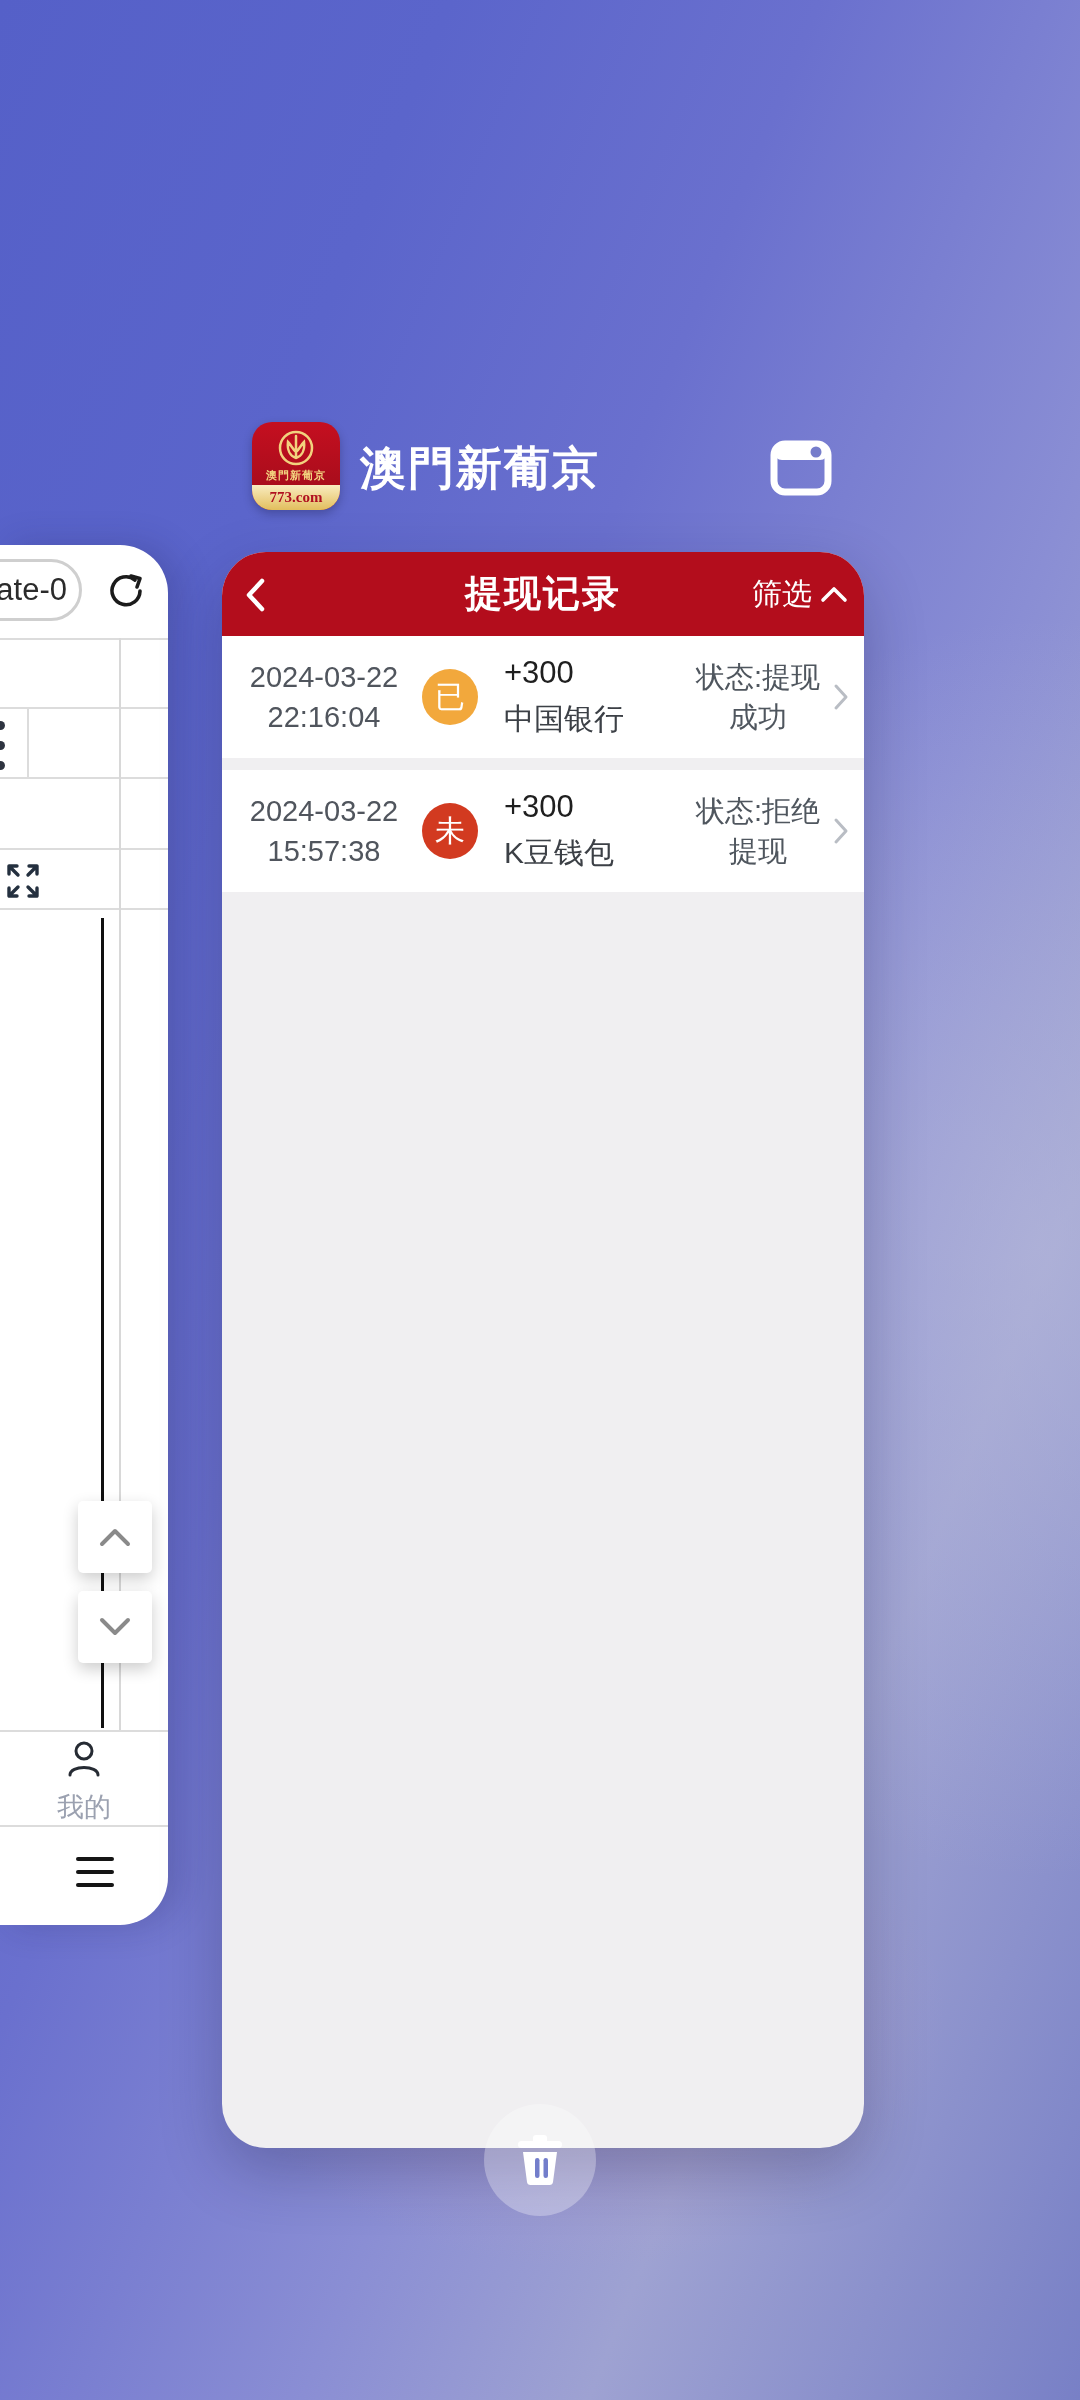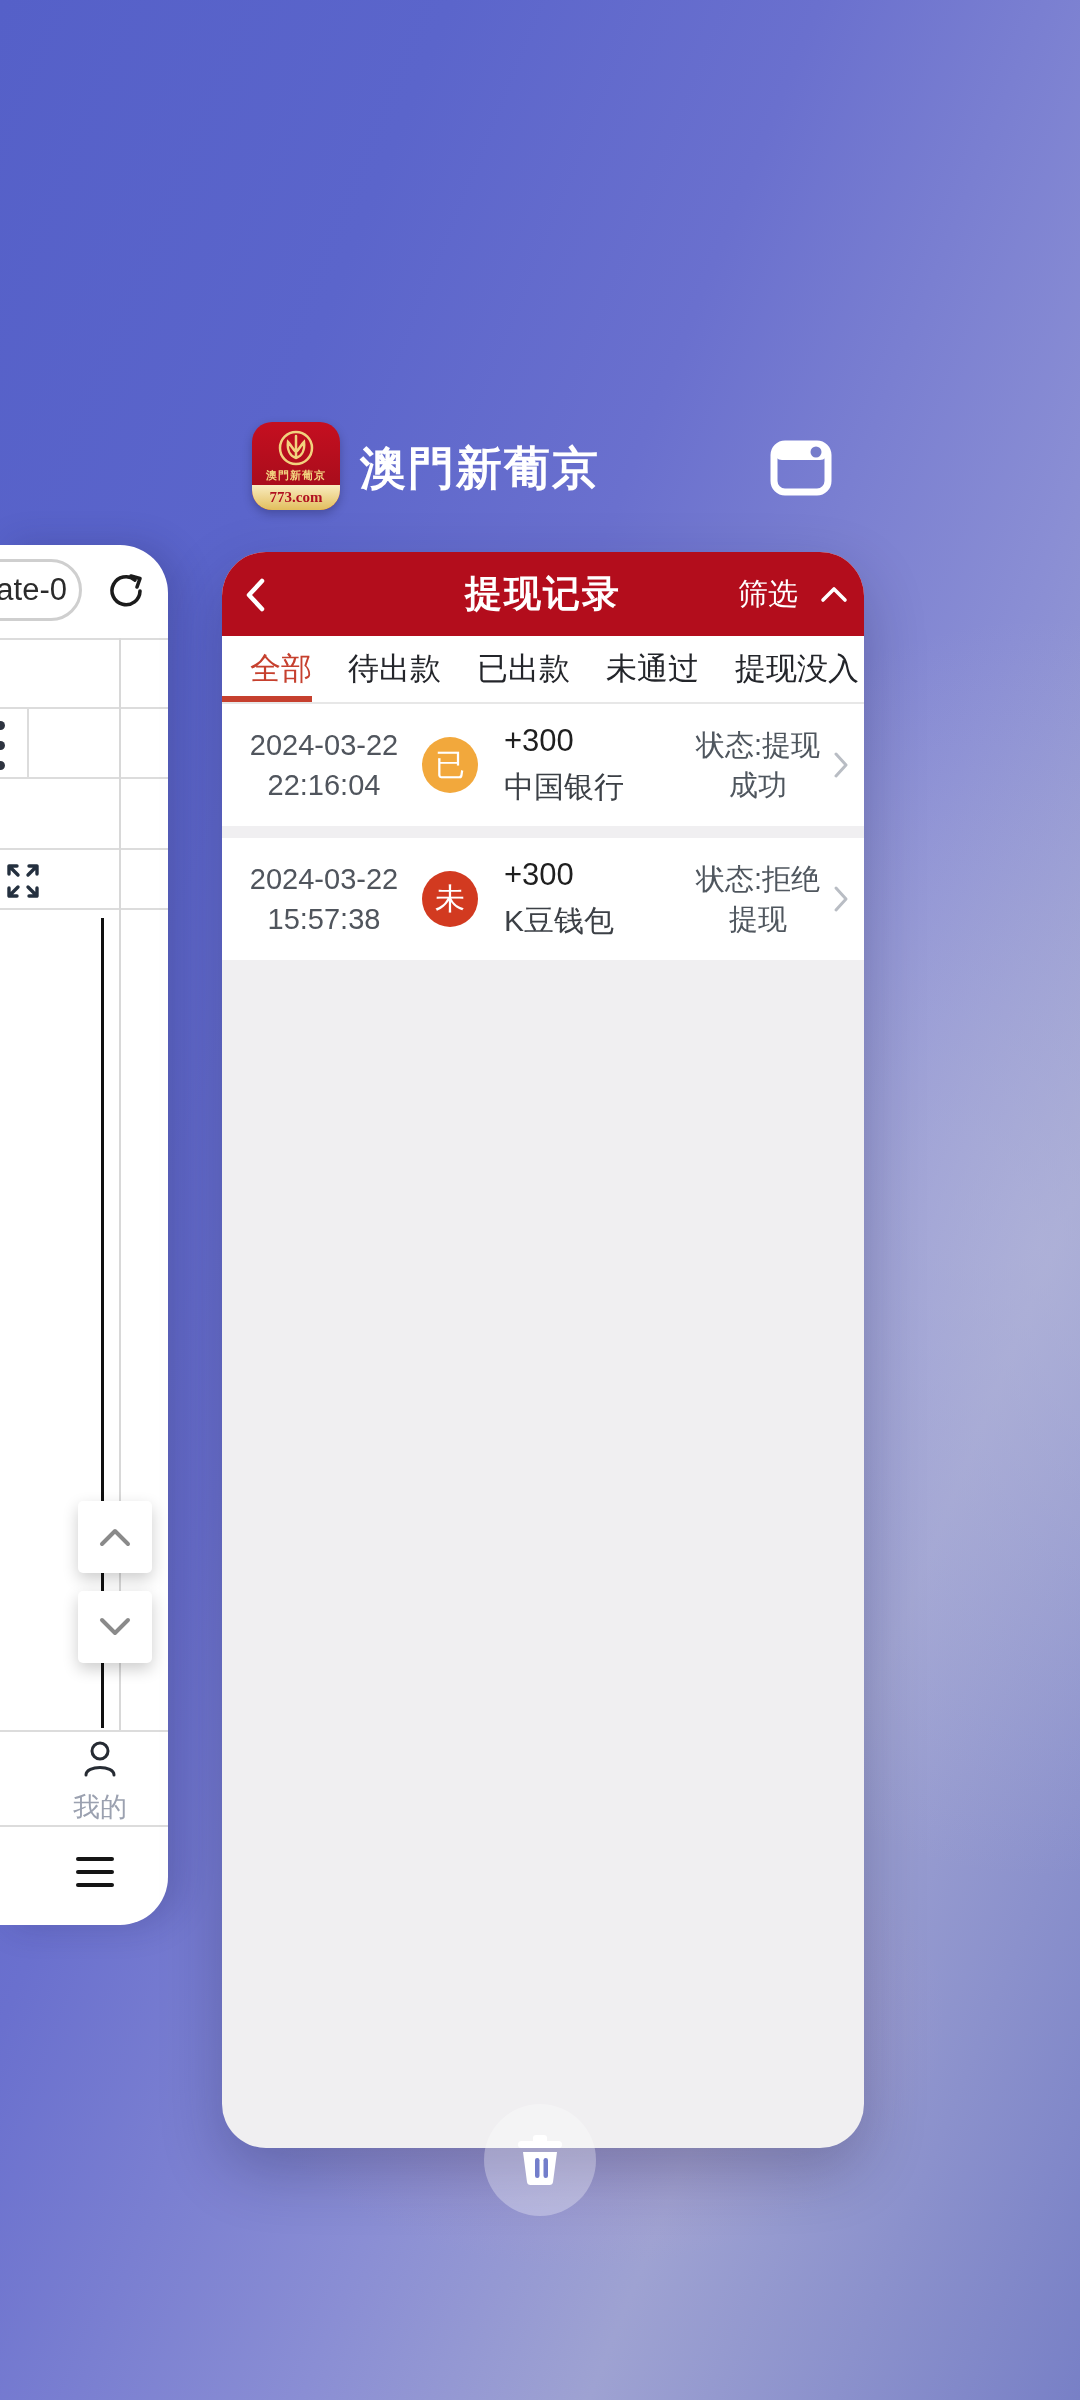--- a/index.html
+++ b/index.html
@@ -45,35 +45,35 @@
   .dots span{width:9px;height:9px;border-radius:50%;background:#2E3440;display:block;}
   .expand{position:absolute;left:6px;top:318px;}
   .vline-black{position:absolute;left:101px;top:373px;width:3px;height:810px;background:#101010;}
   .vline-gray{position:absolute;left:119px;top:93px;width:2px;height:1092px;background:#D8D8D8;}
   .sq-btn{
     position:absolute;left:78px;width:74px;height:72px;background:#FFFFFF;border-radius:5px;
     box-shadow:0 6px 16px rgba(0,0,0,.20);display:flex;align-items:center;justify-content:center;
   }
   .sq-btn.up{top:956px;}
   .sq-btn.down{top:1046px;}
-  .profile{position:absolute;left:16px;top:1192px;width:168px;text-align:center;}
+  .profile{position:absolute;left:0;top:1192px;width:168px;text-align:center;}
   .profile .lbl{margin-top:4px;color:#9BA1B0;font-size:27px;}
   .burger{position:absolute;left:76px;top:1312px;display:flex;flex-direction:column;gap:9px;}
   .burger span{display:block;width:38px;height:4px;background:#151515;border-radius:2px;}
   
   .main-card{
     position:absolute;left:222px;top:552px;width:642px;height:1596px;border-radius:44px;
     background:#F0EFF1;overflow:hidden;box-shadow:0 24px 60px rgba(25,25,70,.28);
   }
   .m-header{
     height:84px;background:#B30D1C;display:flex;align-items:center;position:relative;color:#fff;
   }
   .m-header .back{position:absolute;left:18px;top:24px;}
   .m-header .h-title{width:100%;text-align:center;font-size:37px;font-weight:bold;letter-spacing:2px;}
-  .m-header .filter{position:absolute;right:16px;top:0;height:84px;display:flex;align-items:center;gap:22px;font-size:30px;}
+  .m-header .filter{position:absolute;right:16px;top:0;height:84px;display:flex;align-items:center;gap:8px;font-size:30px;}
   .tabs{
     height:66px;background:#FFFFFF;display:flex;align-items:center;border-bottom:2px solid #E7E7E7;
     padding-left:28px;gap:36px;position:relative;
   }
   .tab{font-size:31px;color:#23252A;}
   .tab.active{color:#C6402E;}
   .tab-underline{position:absolute;left:0;bottom:0;width:90px;height:6px;background:#C6402E;}
   .row{
     height:122px;background:#FFFFFF;display:flex;align-items:center;padding:0 14px 0 20px;margin-bottom:12px;
   }
@@ -180,28 +180,20 @@
     </svg>
     <div class="h-title">提现记录</div>
     <div class="filter">
       <span>筛选</span>
       <svg width="28" height="18" viewBox="0 0 28 18">
         <path d="M3 15 L14 4 L25 15" fill="none" stroke="#FFFFFF" stroke-width="3.6" stroke-linecap="round" stroke-linejoin="round"></path>
       </svg>
     </div>
   </div>
 
-  <div class="tabs">
-    <span class="tab active">全部</span>
-    <span class="tab">待出款</span>
-    <span class="tab">已出款</span>
-    <span class="tab">未通过</span>
-    <span class="tab">提现没入</span>
-    <div class="tab-underline"></div>
-  </div>
 
   <div class="row">
     <div class="r-date">
       <div>2024-03-22</div>
       <div>22:16:04</div>
     </div>
     <div class="badge badge--success">已</div>
     <div class="r-mid">
       <div class="r-amount">+300</div>
       <div class="r-channel">中国银行</div>

